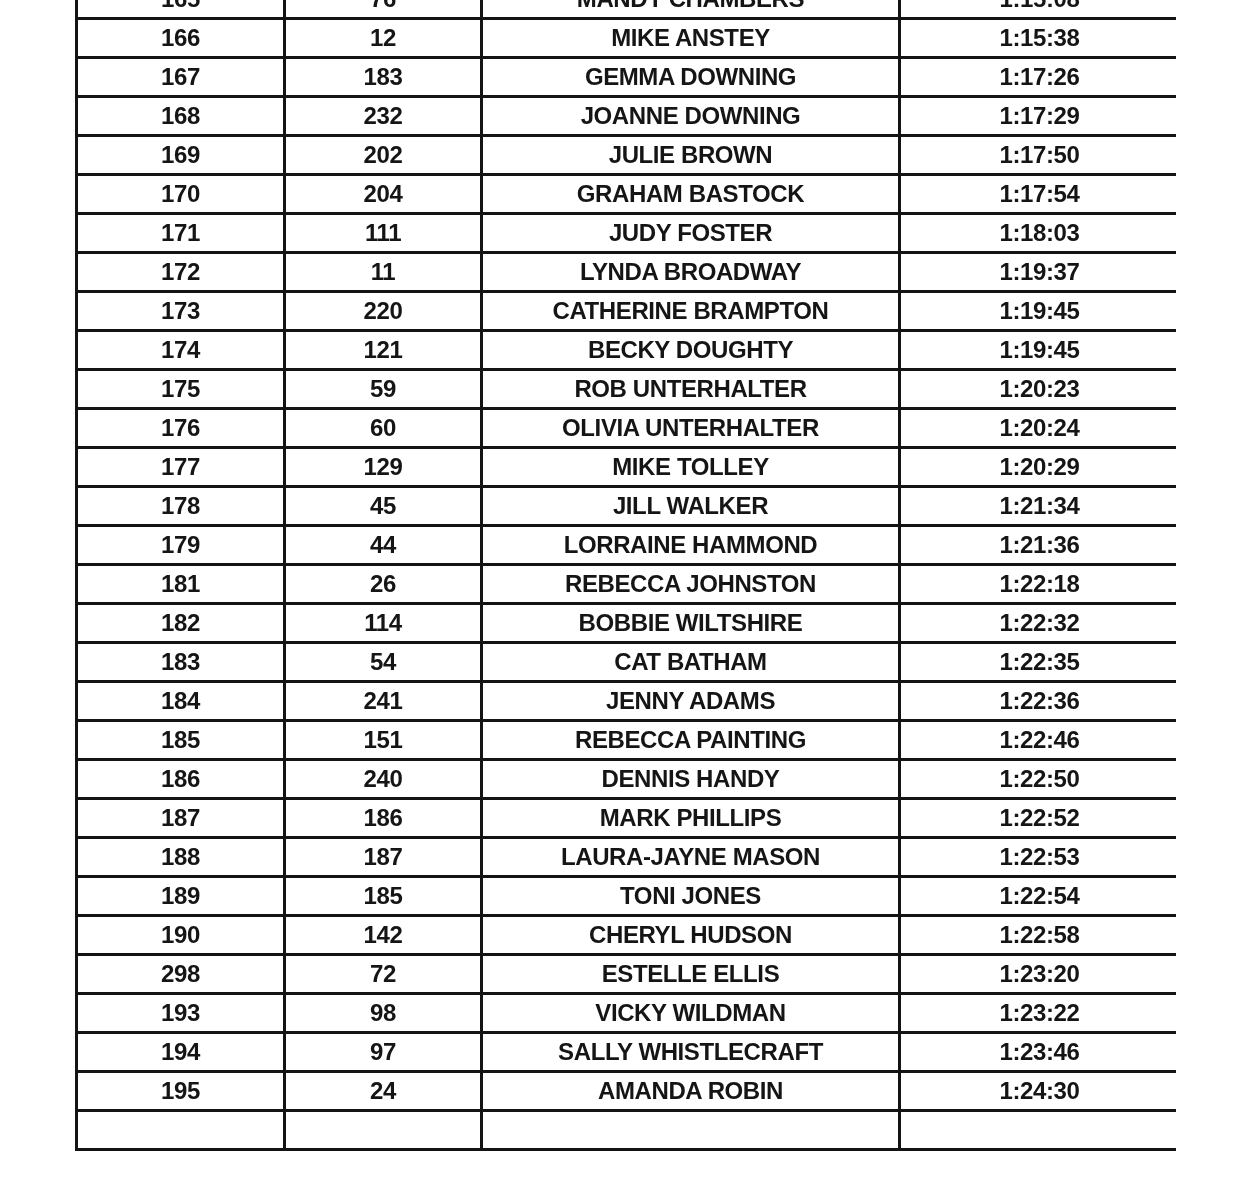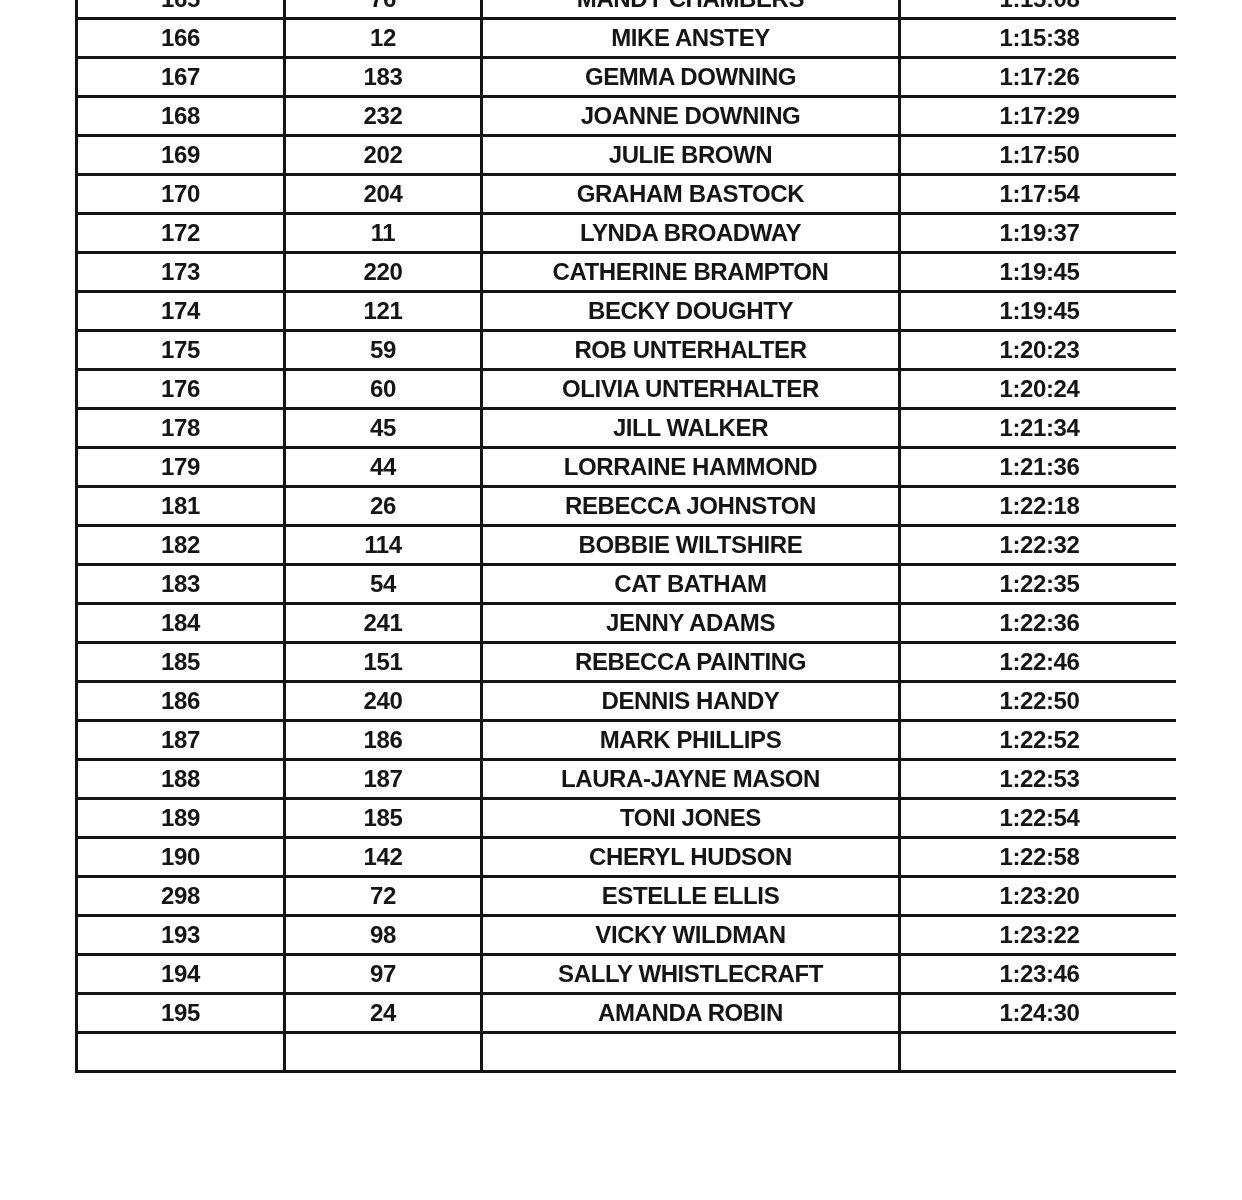--- a/index.html
+++ b/index.html
@@ -82,20 +82,26 @@
           <td class="col-name">JULIE BROWN</td>
           <td class="col-time">1:17:50</td>
         </tr>
         <tr>
           <td class="col-pos">170</td>
           <td class="col-bib">204</td>
           <td class="col-name">GRAHAM BASTOCK</td>
           <td class="col-time">1:17:54</td>
         </tr>
         <tr>
+          <td class="col-pos">171</td>
+          <td class="col-bib">111</td>
+          <td class="col-name">JUDY FOSTER</td>
+          <td class="col-time">1:18:03</td>
+        </tr>
+        <tr>
           <td class="col-pos">172</td>
           <td class="col-bib">11</td>
           <td class="col-name">LYNDA BROADWAY</td>
           <td class="col-time">1:19:37</td>
         </tr>
         <tr>
           <td class="col-pos">173</td>
           <td class="col-bib">220</td>
           <td class="col-name">CATHERINE BRAMPTON</td>
           <td class="col-time">1:19:45</td>
@@ -110,20 +116,26 @@
           <td class="col-pos">175</td>
           <td class="col-bib">59</td>
           <td class="col-name">ROB UNTERHALTER</td>
           <td class="col-time">1:20:23</td>
         </tr>
         <tr>
           <td class="col-pos">176</td>
           <td class="col-bib">60</td>
           <td class="col-name">OLIVIA UNTERHALTER</td>
           <td class="col-time">1:20:24</td>
+        </tr>
+        <tr>
+          <td class="col-pos">177</td>
+          <td class="col-bib">129</td>
+          <td class="col-name">MIKE TOLLEY</td>
+          <td class="col-time">1:20:29</td>
         </tr>
         <tr>
           <td class="col-pos">178</td>
           <td class="col-bib">45</td>
           <td class="col-name">JILL WALKER</td>
           <td class="col-time">1:21:34</td>
         </tr>
         <tr>
           <td class="col-pos">179</td>
           <td class="col-bib">44</td>

